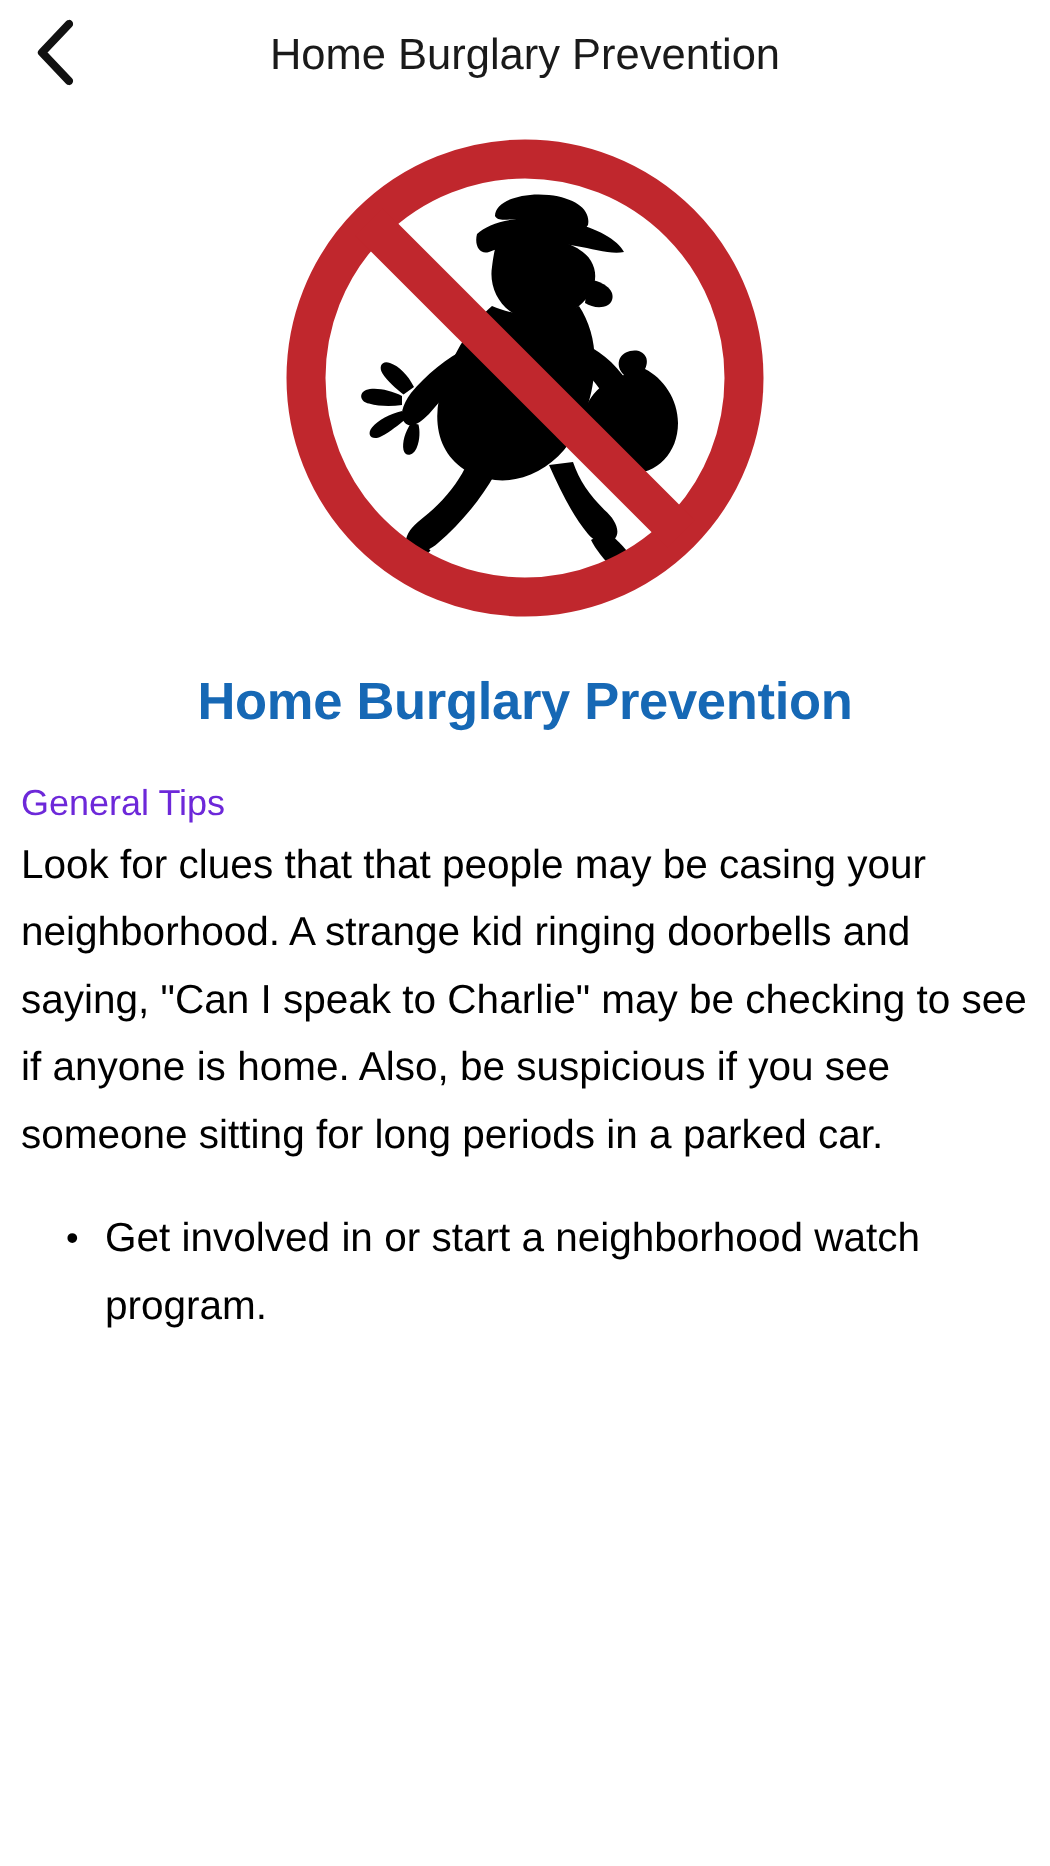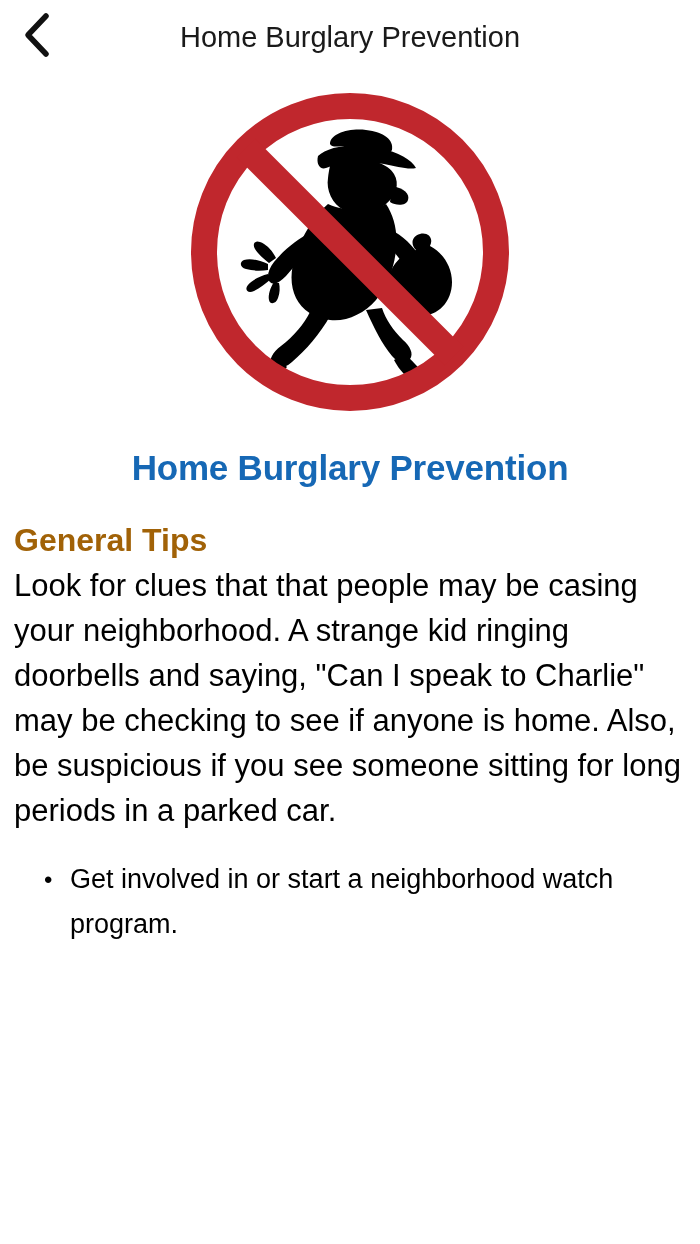--- a/index.html
+++ b/index.html
@@ -77,27 +77,27 @@
     color: #1668b5;
     margin: 26px 0 34px 0;
     letter-spacing: -0.2px;
   }
 
   
   .content {
     padding: 0 14px 0 14px;
   }
   .section-title {
-    font-size: 32px;
-    font-weight: bold;
-    color: #a16207;
+    font-size: 24px;
+    font-weight: normal;
+    color: #6d28d9;
     margin: 0 0 4px 0;
   }
   .paragraph {
-    font-size: 31px;
+    font-size: 27px;
     line-height: 45px;
     color: #000000;
     margin: 0;
   }
   ul.tips {
     margin: 24px 2px 0 0;
     padding-left: 56px;
     list-style: none;
   }
   ul.tips li {

